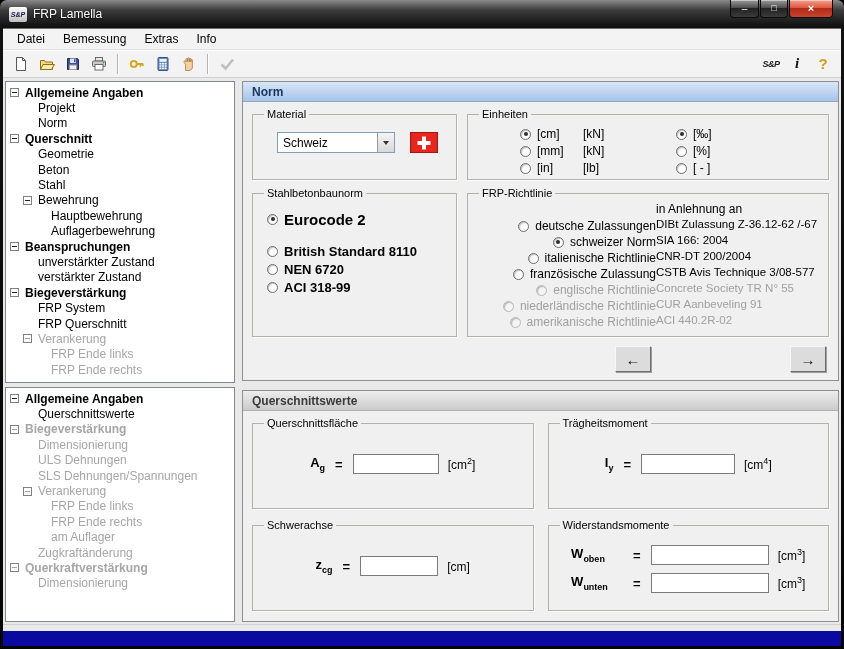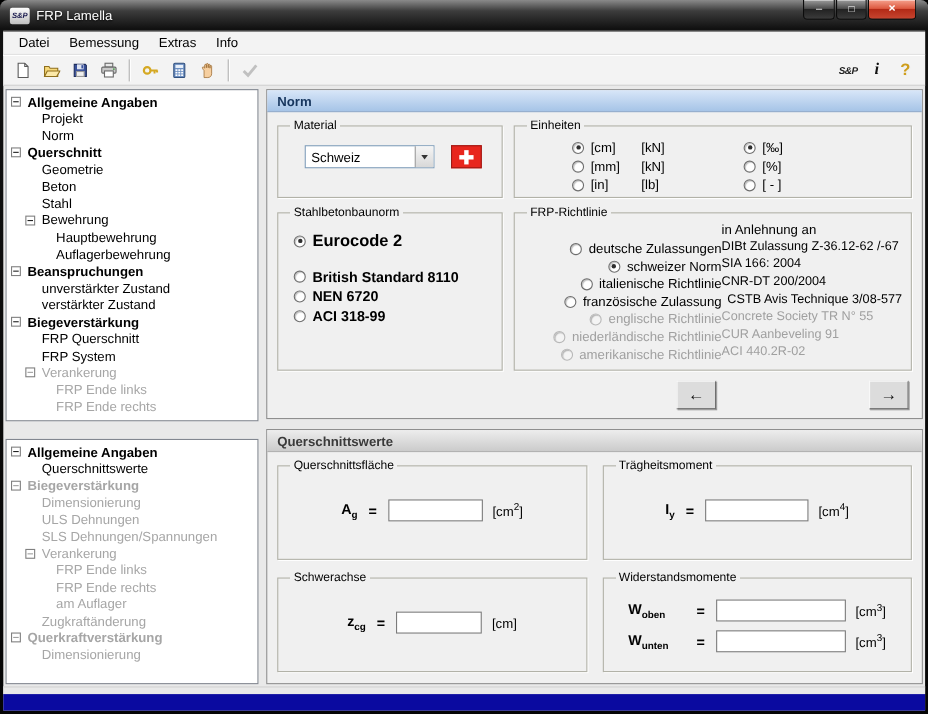--- a/index.html
+++ b/index.html
@@ -50,21 +50,21 @@
   .toolbar { height:28px; background:#f3f3f3; display:flex; align-items:center; padding:0 5px; border-bottom:1px solid #cfcfcf; box-shadow: inset 0 1px 0 #fff; }
   .tb-btn { width:26px; height:24px; display:flex; align-items:center; justify-content:center; }
   .tb-sep { width:2px; height:20px; border-left:1px solid #b3b3b3; border-right:1px solid #fff; margin:0 5px; }
   .tb-spacer { flex:1; }
   .sp-logo { font-size:9px; font-weight:bold; font-style:italic; color:#222; letter-spacing:-0.5px; }
   .info-glyph { font-family:"Liberation Serif","DejaVu Serif",serif; font-weight:bold; font-style:italic; font-size:15px; color:#111; }
   .help-glyph { font-weight:bold; font-size:15px; color:#cf9e1c; text-shadow:1px 1px 0 #eee; }
 
   
   .client { flex:1; display:flex; gap:7px; padding:3px 2px 2px 2px; min-height:0; }
-  .left-col { width:230px; display:flex; flex-direction:column; gap:16px; flex:none; }
+  .left-col { width:230px; display:flex; flex-direction:column; gap:4px; flex:none; }
   .tree-panel { background:#fff; border:1px solid #828790; padding:3px 1px; overflow:hidden; }
   #tree-top { height:302px; flex:none; }
   #tree-bottom { flex:1; }
   .tree-row { height:15.4px; display:flex; align-items:center; white-space:nowrap; }
   .tree-row.lvl0 { padding-left:3px; }
   .tree-row.lvl1 { padding-left:16px;text-align:center; }
   .tree-row.lvl2 { padding-left:29px; }
   .tree-row.bold .tree-label { font-weight:bold; }
   .tree-row.disabled .tree-label { color:#a6a6a6; }
   .tree-row.disabled .expander::after { background:#a0a0a0; }
@@ -295,25 +295,25 @@
             <div class="tree-row lvl1">
               <span class="spacer"></span>
               <span class="tree-label">verstärkter Zustand</span>
             </div>
             <div class="tree-row lvl0 bold">
               <span class="expander"></span>
               <span class="tree-label">Biegeverstärkung</span>
             </div>
             <div class="tree-row lvl1">
               <span class="spacer"></span>
+              <span class="tree-label">FRP System</span>
+            </div>
+            <div class="tree-row lvl1">
+              <span class="spacer"></span>
               <span class="tree-label">FRP Querschnitt</span>
-            </div>
-            <div class="tree-row lvl1">
-              <span class="spacer"></span>
-              <span class="tree-label">FRP System</span>
             </div>
             <div class="tree-row lvl1 disabled">
               <span class="expander"></span>
               <span class="tree-label">Verankerung</span>
             </div>
             <div class="tree-row lvl2 disabled">
               <span class="spacer"></span>
               <span class="tree-label">FRP Ende links</span>
             </div>
             <div class="tree-row lvl2 disabled">
@@ -471,21 +471,21 @@
                     <div class="frp-ref" style="grid-area: 3 / 2;">SIA 166: 2004</div>
                     <div class="radio-row frp" style="grid-area: 4 / 1;">
                       <span class="radio"></span>
                       <span class="radio-label">italienische Richtlinie</span>
                     </div>
                     <div class="frp-ref" style="grid-area: 4 / 2;">CNR-DT 200/2004</div>
                     <div class="radio-row frp" style="grid-area: 5 / 1;">
                       <span class="radio"></span>
                       <span class="radio-label">französische Zulassung</span>
                     </div>
-                    <div class="frp-ref" style="grid-area: 5 / 2; text-align: right;">CSTB Avis Technique 3/08-577</div>
+                    <div class="frp-ref" style="grid-area: 5 / 2;">CSTB Avis Technique 3/08-577</div>
                     <div class="radio-row frp disabled" style="grid-area: 6 / 1;">
                       <span class="radio disabled"></span>
                       <span class="radio-label">englische Richtlinie</span>
                     </div>
                     <div class="frp-ref disabled" style="grid-area: 6 / 2;">Concrete Society TR N° 55</div>
                     <div class="radio-row frp disabled" style="grid-area: 7 / 1;">
                       <span class="radio disabled"></span>
                       <span class="radio-label">niederländische Richtlinie</span>
                     </div>
                     <div class="frp-ref disabled" style="grid-area: 7 / 2;">CUR Aanbeveling 91</div>

